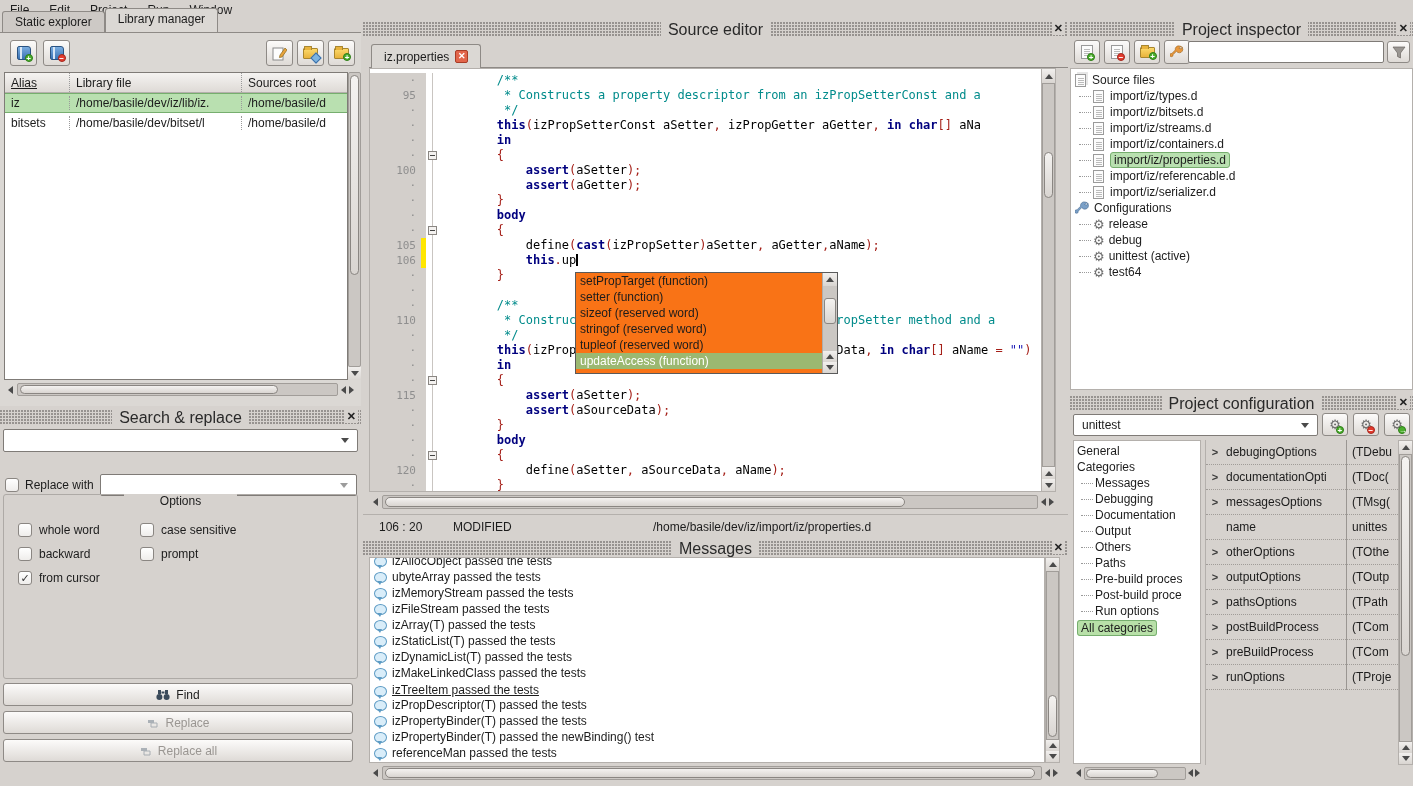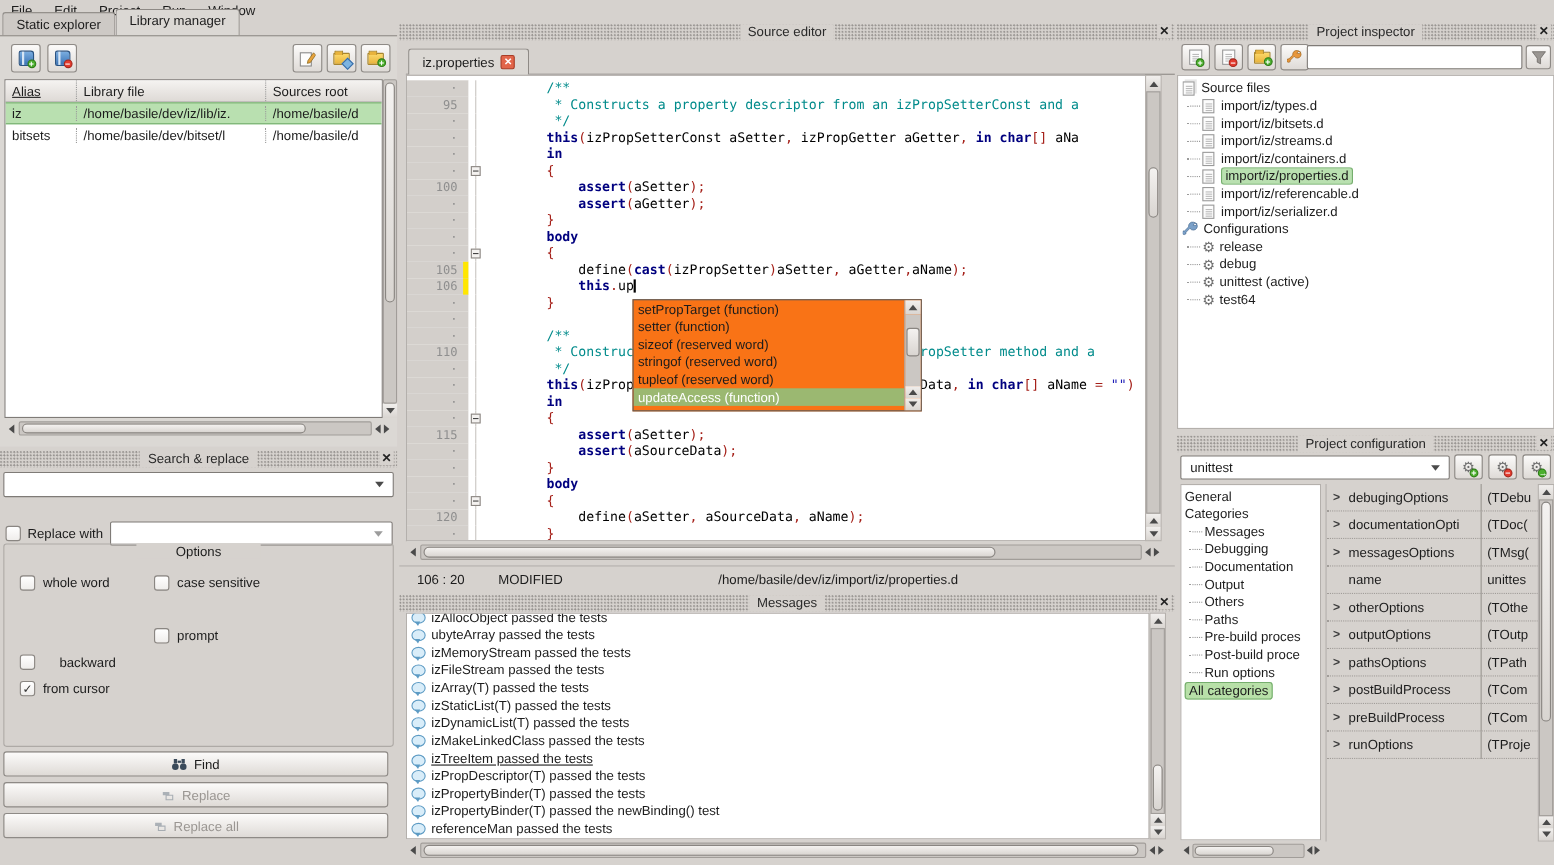--- a/index.html
+++ b/index.html
@@ -8,21 +8,21 @@
     --txt:#1c1c1c; --dim:#8f8f8f;
     --grn:#b9e0b0; --grnb:#76ae6e;
     --selgrn:#9bb871;
   }
   *{box-sizing:border-box; margin:0; padding:0;}
   html,body{width:1413px;height:786px;overflow:hidden;}
   body{font-family:"Liberation Sans",sans-serif;font-size:12px;color:var(--txt);background:var(--bg);position:relative;}
   .abs{position:absolute;}
   
   .ptitle{height:15px;background-image:radial-gradient(circle at 1px 1px,#979390 .8px,transparent 1px);background-size:3px 3px;display:flex;align-items:center;justify-content:center;position:absolute;}
-  .ptitle .cap{background:var(--bg);padding:0 7px;font-size:12px;color:#2a2a2a;line-height:15px;}
+  .ptitle .cap{background:var(--bg);padding:0 7px;font-size:16px;color:#2a2a2a;line-height:15px;}
   .ptitle .x{position:absolute;right:3px;top:0;background:var(--bg);padding:0 2px;font-weight:bold;font-size:11px;color:#222;cursor:default;}
   
   .btn{background:linear-gradient(#fcfbfa,#dedad6);border:1px solid var(--bord);border-radius:3px;display:flex;align-items:center;justify-content:center;}
   .field{background:#fff;border:1px solid var(--sunk);border-radius:2px;}
   .chev{width:0;height:0;border-left:4px solid transparent;border-right:4px solid transparent;border-top:5px solid #4a4a4a;}
   
   .sb-track{background:#cbc7c3;border:1px solid #a19d99;border-radius:2px;}
   .sb-thumb{background:linear-gradient(#f4f2f0,#d9d5d1);border:1px solid #8a8682;border-radius:7px;}
   .sb-btn{display:flex;align-items:center;justify-content:center;background:linear-gradient(#f1efed,#d9d5d1);}
   .arr{width:0;height:0;}
@@ -179,21 +179,21 @@
     <div style="position:absolute;top:-1px;left:0;right:0;text-align:center;background:var(--bg);margin:0 120px;">Options</div>
     <div id="optgrid" style="position:absolute;left:14px;top:28px;right:8px;display:grid;grid-template-columns:122px 1fr;row-gap:10px;">
         <div style="display: flex; align-items: center; gap: 7px;">
           <span class="cb"></span>
           <span>whole word</span>
         </div>
         <div style="display: flex; align-items: center; gap: 7px;">
           <span class="cb"></span>
           <span>case sensitive</span>
         </div>
-        <div style="display: flex; align-items: flex-end; gap: 22px; margin-top: 48px;">
+        <div style="display: flex; align-items: flex-end; gap: 7px;">
           <span class="cb"></span>
           <span>backward</span>
         </div>
         <div style="display: flex; align-items: center; gap: 7px;">
           <span class="cb"></span>
           <span>prompt</span>
         </div>
         <div style="display: flex; align-items: center; gap: 7px;">
           <span class="cb">✓</span>
           <span>from cursor</span>

